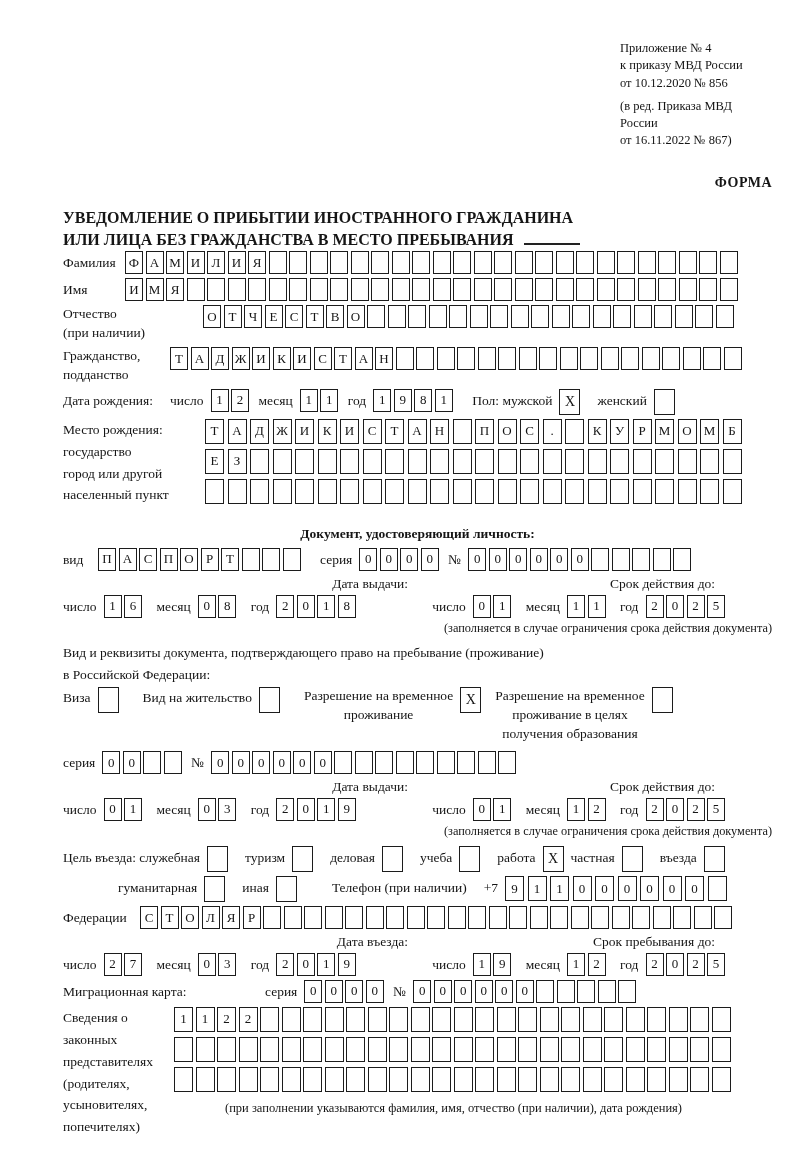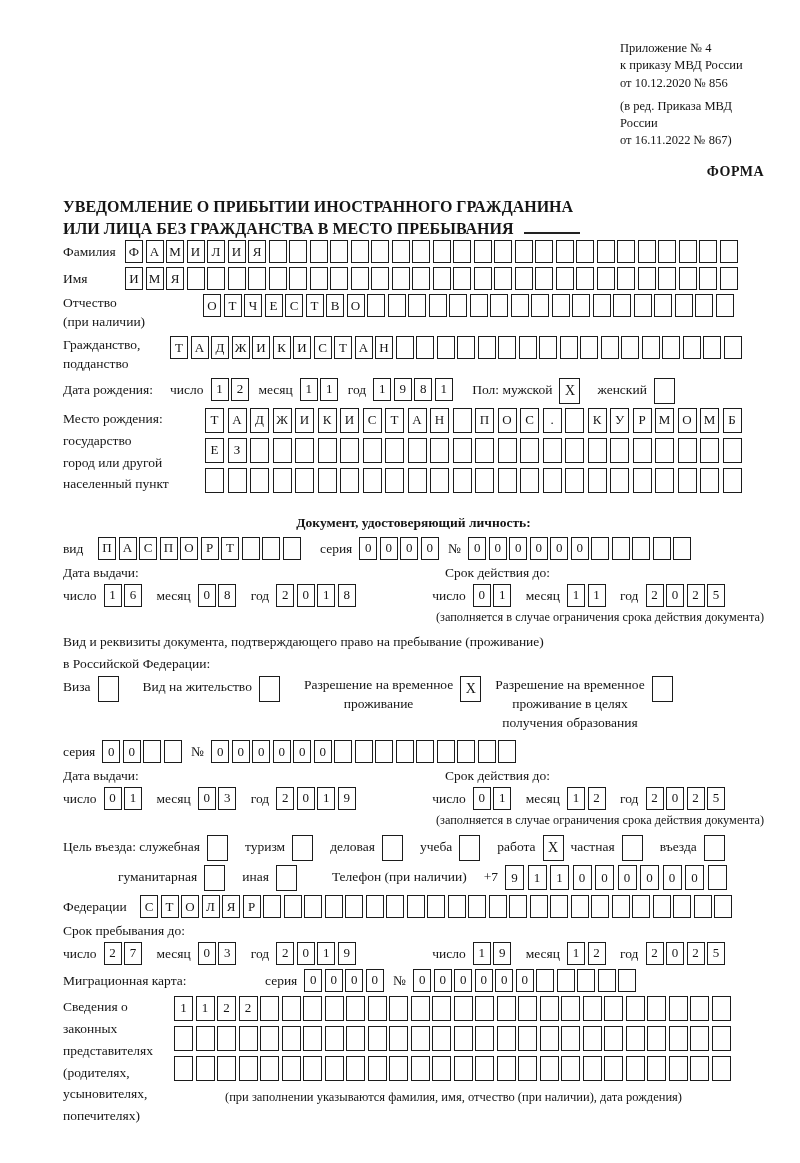--- a/index.html
+++ b/index.html
@@ -1,25 +1,25 @@
 <!DOCTYPE html>
 <html lang="ru"><head>
 <meta charset="utf-8">
 <style>
   html,body{margin:0;padding:0;background:#fff;}
   .page{
     width:800px;height:1163px;box-sizing:border-box;
     background:#fff;color:#151515;
     font-family:"Liberation Serif", "DejaVu Serif", serif;
-    padding:40px 36px 0 63px;overflow:hidden;position:relative;
+    padding:40px 28px 0 63px;overflow:hidden;position:relative;
   }
   
   .hdr{margin-left:557px;font-size:12.5px;line-height:1.38;}
   .hdr .grp2{margin-top:6px;}
-  .forma{text-align:right;font-weight:bold;font-size:14px;margin-top:14px;letter-spacing:.5px;}
+  .forma{text-align:right;font-weight:bold;font-size:14px;margin-top:25px;letter-spacing:.5px;}
   .title{text-align:left;font-weight:bold;font-size:16px;margin-top:16px;line-height:1.4;}
   .uline{display:inline-block;width:56px;border-bottom:2px solid #222;height:14px;margin-left:10px;}
   .sect{font-weight:bold;font-size:14px;letter-spacing:.8px;margin-top:17px;margin-bottom:15px;}
   
   .frow{display:flex;align-items:flex-start;margin-bottom:4px;}
   .frow>*{margin-right:7px;}
   .frow>*:last-child{margin-right:0;}
   .lbl{font-size:13.5px;line-height:1.4;white-space:pre-line;padding-top:3px;flex-shrink:0;}
   .lbl.b{font-weight:bold;}
   .lbl.c{text-align:center;padding-top:0;}
@@ -38,21 +38,21 @@
   
   #row-surname .lbl,#row-name .lbl{width:55px;}
   #row-patronymic .lbl{width:133px;padding-top:0;}
   #row-citizenship .lbl{width:100px;padding-top:0;}
   #row-birthdate .lbl:first-child{width:100px;}
   #row-birthplace .lbl{width:135px;padding-top:0;line-height:1.62;}
   #row-doc-header{justify-content:center;margin-top:16px;}
   #row-doc-header .lbl{padding-top:0;}
   #row-doc-type .lbl:first-child{width:28px;}
   .dates-hdr{margin-bottom:1px;}
-  .dates-hdr .lbl{padding-top:0;width:345px;text-align:left;}
+  .dates-hdr .lbl{padding-top:0;width:345px;text-align:right;}
   .dates-hdr .lbl+.lbl{width:270px;margin-left:30px;}
   .dates .sp{width:55px;}
   .dates .cells{margin-right:12px;}
   .note{justify-content:flex-end;margin-top:-2px;margin-bottom:6px;}
   .note .lbl{font-size:12.3px;padding-top:0;}
   #row-permit-intro1,#row-permit-intro2{margin-bottom:2px;}
   #row-permit-intro1 .lbl,#row-permit-intro2 .lbl{padding-top:0;line-height:1.5;}
   #row-permit-type{margin-bottom:7px;}
   #row-permit-type .lbl{padding-top:2px;}
   #row-permit-type .lbl.c{padding-top:0;}
@@ -568,20 +568,21 @@
           <span class="cell"></span>
           <span class="cell"></span>
           <span class="cell"></span>
           <span class="cell"></span>
           <span class="cell"></span>
           <span class="cell"></span>
           <span class="cell"></span>
         </span>
       </div>
       <div class="frow dates-hdr" id="row-entry-dates-hdr">
+        <span class="lbl">Дата въезда:</span>
         <span class="lbl">Срок пребывания до:</span>
       </div>
       <div class="frow dates" id="row-entry-dates">
         <span class="lbl">число</span>
         <span class="cells">
           <span class="cell">2</span>
           <span class="cell">7</span>
         </span>
         <span class="lbl">месяц</span>
         <span class="cells">

